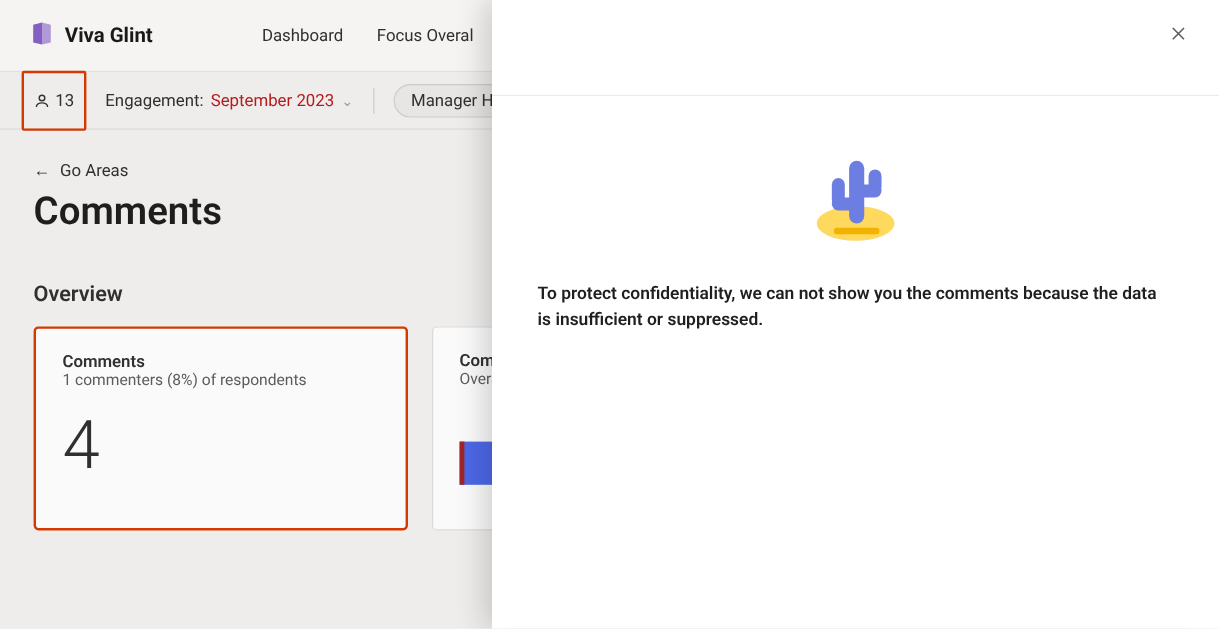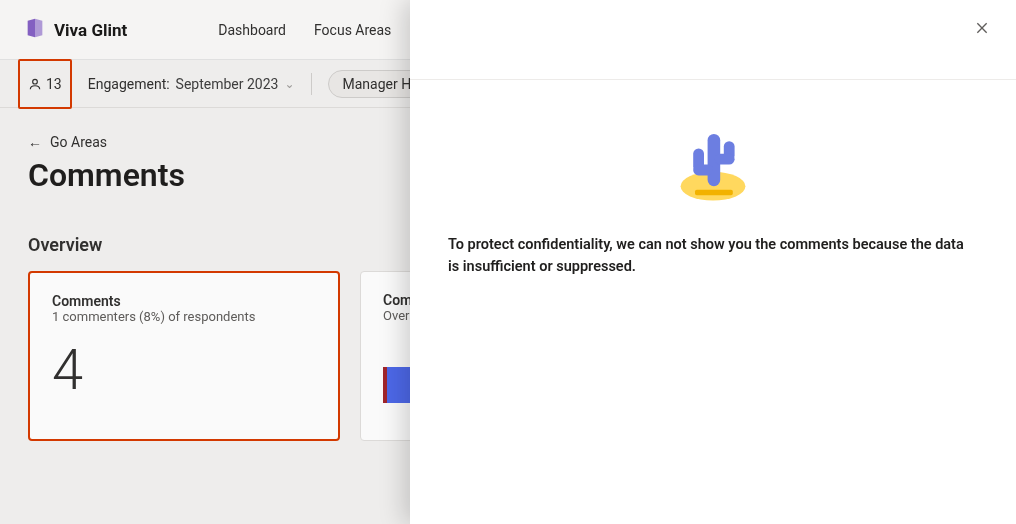--- a/index.html
+++ b/index.html
@@ -40,21 +40,21 @@
   .pill-count {
     display: flex; align-items: center; gap: 4px;
     border: 2px solid #d83b01; 
     border-radius: 2px;
     padding: 15px 8px;
     font-size: 14px;
     color: #323130;
   }
   .pill-count svg { flex-shrink: 0; }
   .engagement { font-size: 14px; color: #323130; display:flex; align-items:center; gap:6px;}
-  .engagement .period { color: #404040; }
+  .engagement .period { color: #b91c1c; }
   .chev { color:#a19f9d; font-size:12px; }
   .divider-v { width:1px; height:22px; background:#d2d0ce; }
   .chip {
     background: #edebe9;
     border: 1px solid #d2d0ce;
     border-radius: 16px;
     padding: 5px 14px;
     font-size: 14px;
     color: #323130;
   }
@@ -149,21 +149,21 @@
     <span>
       <svg width="22" height="22" viewBox="0 0 24 24">
         <path d="M4 4 L12 2 L12 22 L4 20 Z" fill="#8661c5"></path>
         <path d="M12 2 L20 4 L20 20 L12 22 Z" fill="#b39ddb"></path>
       </svg>
     </span>
     <span class="brand-name">Viva Glint</span>
   </div>
   <div class="nav">
     <span class="nav-item">Dashboard</span>
-    <span class="nav-item">Focus Areas</span>
+    <span class="nav-item">Focus Overal</span>
     <span class="nav-item">Feed</span>
   </div>
 </div>
 
 <div class="filterbar">
   <div class="pill-count">
     <svg width="14" height="14" viewBox="0 0 24 24" fill="none" stroke="#323130" stroke-width="2">
       <circle cx="12" cy="8" r="4"></circle>
         <path d="M4 21c0-4 4-6 8-6s8 2 8 6"></path>
     </svg>

